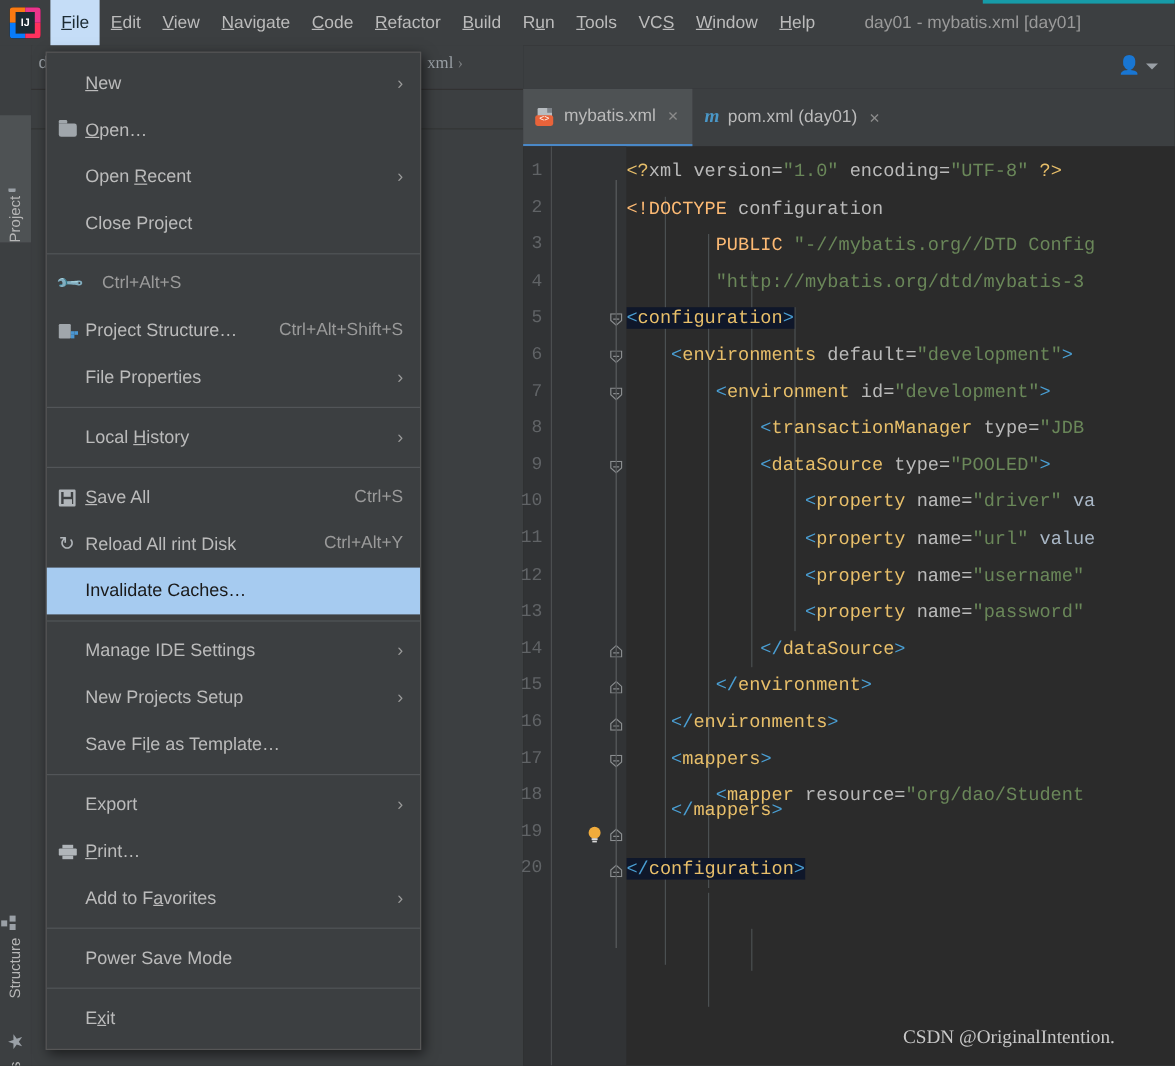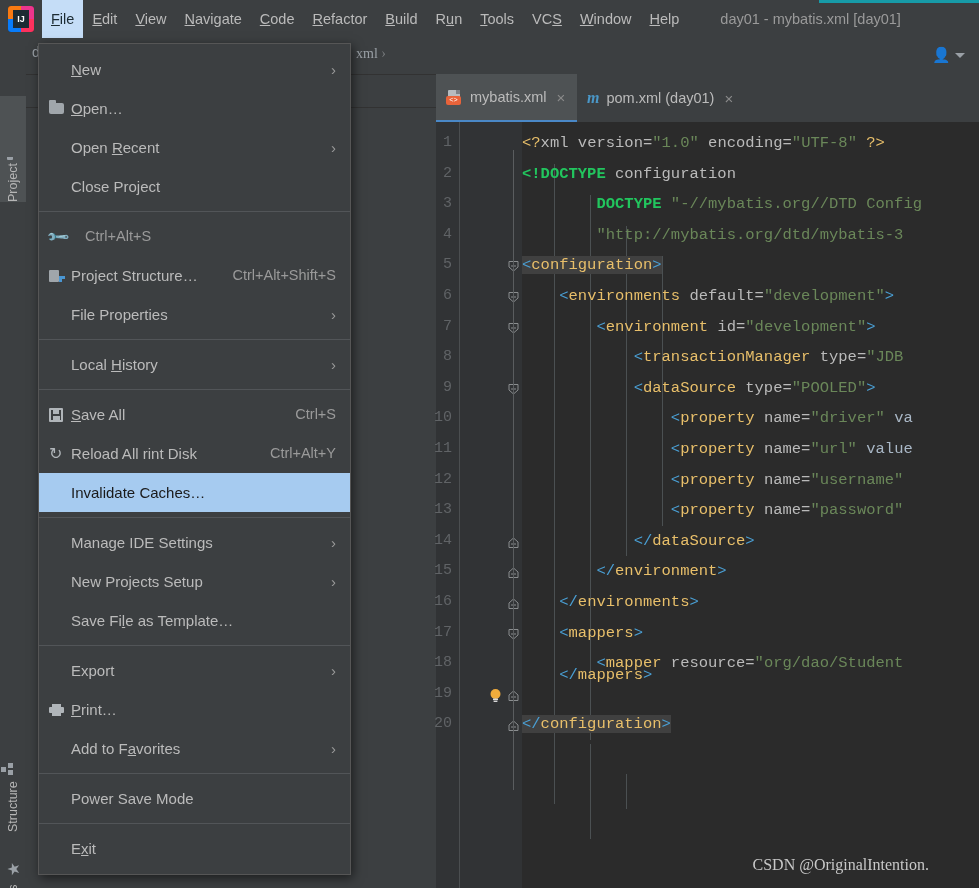--- a/index.html
+++ b/index.html
@@ -157,22 +157,22 @@
     font-family:"Liberation Mono","DejaVu Sans Mono",monospace;font-size:15.5px;
     color:#a9b7c6;
   }
   .ind{position:absolute;top:0;width:1px;background:#4b5052;}
 
   .t-tag{color:#e8bf6a;}
   .t-tagname{color:#e8bf6a;}
   .t-bracket{color:#4a9fd4;}
   .t-attr{color:#bababa;}
   .t-str{color:#6a8759;}
-  .t-doct{color:#22c55e;font-weight:bold;}
-  .hlmatch{background:#404040;}
+  .t-doct{color:#fdba74;}
+  .hlmatch{background:#0f172a;}
 
   .watermark{
     position:absolute;right:50px;bottom:14px;color:#c8c8c8;font-size:16px;
     font-family:Liberation Serif, serif;
   }
 </style>
 </head>
 <body>
 
 <div class="menubar">
@@ -351,21 +351,21 @@
             <div class="ind" style="left: 32px; top: 42px; height: 640px;"></div>
             <div class="ind" style="left: 68px; top: 73px; height: 545px;"></div>
             <div class="ind" style="left: 104px; top: 104px; height: 330px;"></div>
             <div class="ind" style="left: 140px; top: 134px; height: 270px;"></div>
             <div class="ind" style="left: 68px; top: 622px; height: 95px;"></div>
             <div class="ind" style="left: 104px; top: 652px; height: 35px;"></div>
           </div>
         <div id="codelines">
             <div class="cl" style="top: 12px;"><span class="t-tag">&lt;?</span><span class="t-attr">xml</span> <span class="t-attr">version</span><span class="t-attr">=</span><span class="t-str">"1.0"</span> <span class="t-attr">encoding</span><span class="t-attr">=</span><span class="t-str">"UTF-8"</span> <span class="t-tag">?&gt;</span></div>
             <div class="cl" style="top: 42.6px;"><span class="t-doct">&lt;!DOCTYPE</span><span class="t-attr"> configuration</span></div>
-            <div class="cl" style="top: 73.2px;">        <span class="t-doct">DOCTYPE</span> <span class="t-str">"-//mybatis.org//DTD Config</span></div>
+            <div class="cl" style="top: 73.2px;">        <span class="t-doct">PUBLIC</span> <span class="t-str">"-//mybatis.org//DTD Config</span></div>
             <div class="cl" style="top: 103.8px;">        <span class="t-str">"http://mybatis.org/dtd/mybatis-3</span></div>
             <div class="cl" style="top: 134.4px;"><span class="hlmatch"><span class="t-bracket">&lt;</span><span class="t-tagname">configuration</span><span class="t-bracket">&gt;</span></span></div>
             <div class="cl" style="top: 165px;">    <span class="t-bracket">&lt;</span><span class="t-tagname">environments</span> <span class="t-attr">default</span><span class="t-attr">=</span><span class="t-str">"development"</span><span class="t-bracket">&gt;</span></div>
             <div class="cl" style="top: 195.6px;">        <span class="t-bracket">&lt;</span><span class="t-tagname">environment</span> <span class="t-attr">id</span><span class="t-attr">=</span><span class="t-str">"development"</span><span class="t-bracket">&gt;</span></div>
             <div class="cl" style="top: 226.2px;">            <span class="t-bracket">&lt;</span><span class="t-tagname">transactionManager</span> <span class="t-attr">type</span><span class="t-attr">=</span><span class="t-str">"JDB</span></div>
             <div class="cl" style="top: 256.8px;">            <span class="t-bracket">&lt;</span><span class="t-tagname">dataSource</span> <span class="t-attr">type</span><span class="t-attr">=</span><span class="t-str">"POOLED"</span><span class="t-bracket">&gt;</span></div>
             <div class="cl" style="top: 287.4px;">                <span class="t-bracket">&lt;</span><span class="t-tagname">property</span> <span class="t-attr">name</span><span class="t-attr">=</span><span class="t-str">"driver"</span> va</div>
             <div class="cl" style="top: 318px;">                <span class="t-bracket">&lt;</span><span class="t-tagname">property</span> <span class="t-attr">name</span><span class="t-attr">=</span><span class="t-str">"url"</span> value</div>
             <div class="cl" style="top: 348.6px;">                <span class="t-bracket">&lt;</span><span class="t-tagname">property</span> <span class="t-attr">name</span><span class="t-attr">=</span><span class="t-str">"username"</span></div>
             <div class="cl" style="top: 379.2px;">                <span class="t-bracket">&lt;</span><span class="t-tagname">property</span> <span class="t-attr">name</span><span class="t-attr">=</span><span class="t-str">"password"</span></div>

